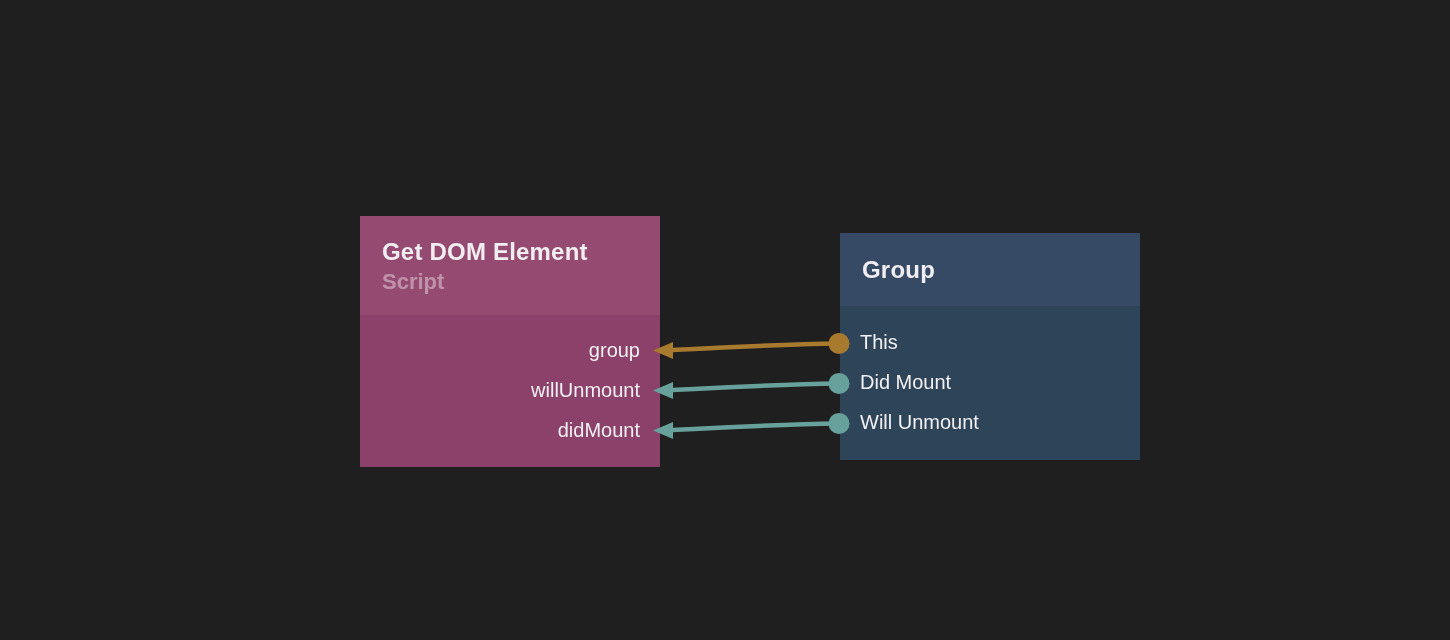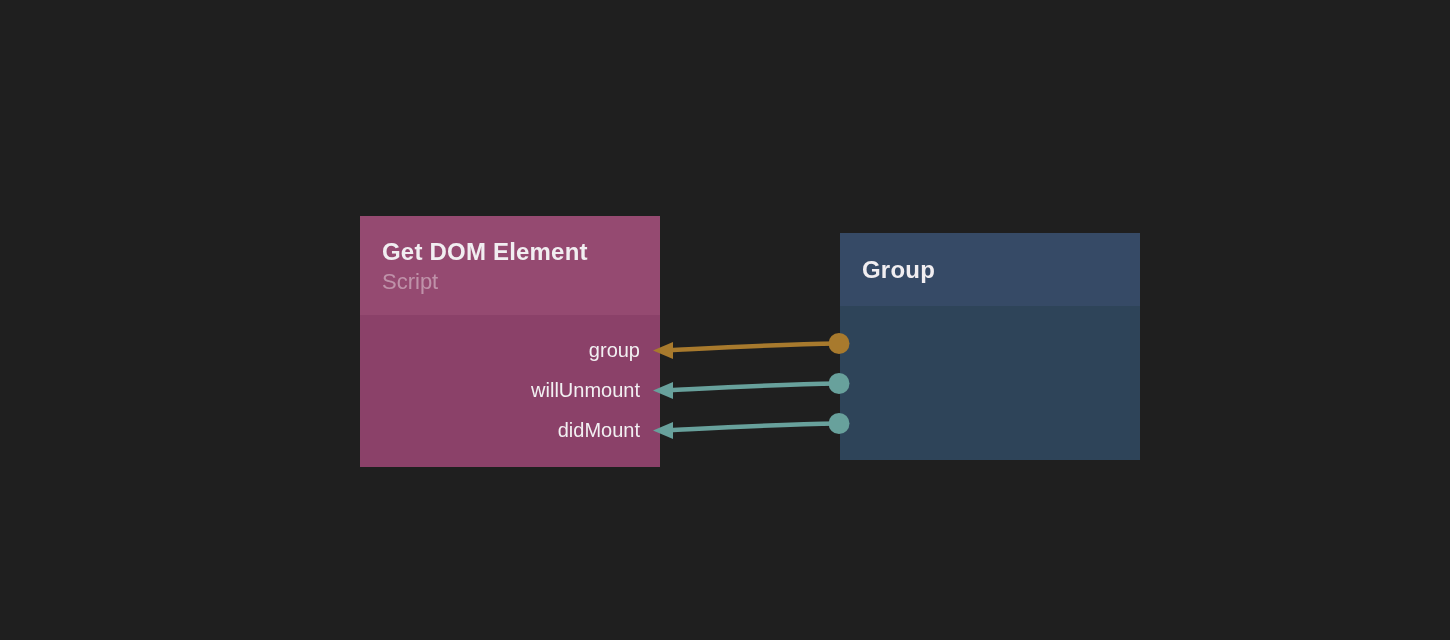--- a/index.html
+++ b/index.html
@@ -26,21 +26,21 @@
   }
   .node-title {
     font-size: 24px;
     font-weight: 600;
     color: #f1eef1;
     letter-spacing: 0.2px;
     line-height: 30px;
   }
   .node-subtitle {
     font-size: 22px;
-    font-weight: 400;
+    font-weight: 700;
     color: rgba(255, 255, 255, 0.40);
     line-height: 29px;
   }
   .port {
     height: 40px;
     line-height: 40px;
     font-size: 20px;
     color: #f2f0f2;
   }
   
@@ -119,20 +119,31 @@
       <div class="port">
         <span>didMount</span>
       </div>
     </div>
   </div>
 
   <div class="node node-group">
     <div class="node-header">
       <div class="node-title">Group</div>
     </div>
+    <div class="node-body">
+      <div class="port">
+        <span>This</span>
+      </div>
+      <div class="port">
+        <span>Did Mount</span>
+      </div>
+      <div class="port">
+        <span>Will Unmount</span>
+      </div>
+    </div>
   </div>
 
   <svg class="wire-layer" viewBox="0 0 1450 640">
 
     <path class="wire" d="M 839 310.5 C 775 311.5, 715 315, 670 317.3" stroke="#a87a2d"></path>
     <polygon points="653,317.5 673,309 673,326" fill="#a87a2d"></polygon>
 
     <path class="wire" d="M 839 350.5 C 775 351.5, 715 355, 670 357.3" stroke="#68a19c"></path>
     <polygon points="653,357.5 673,349 673,366" fill="#68a19c"></polygon>
 

